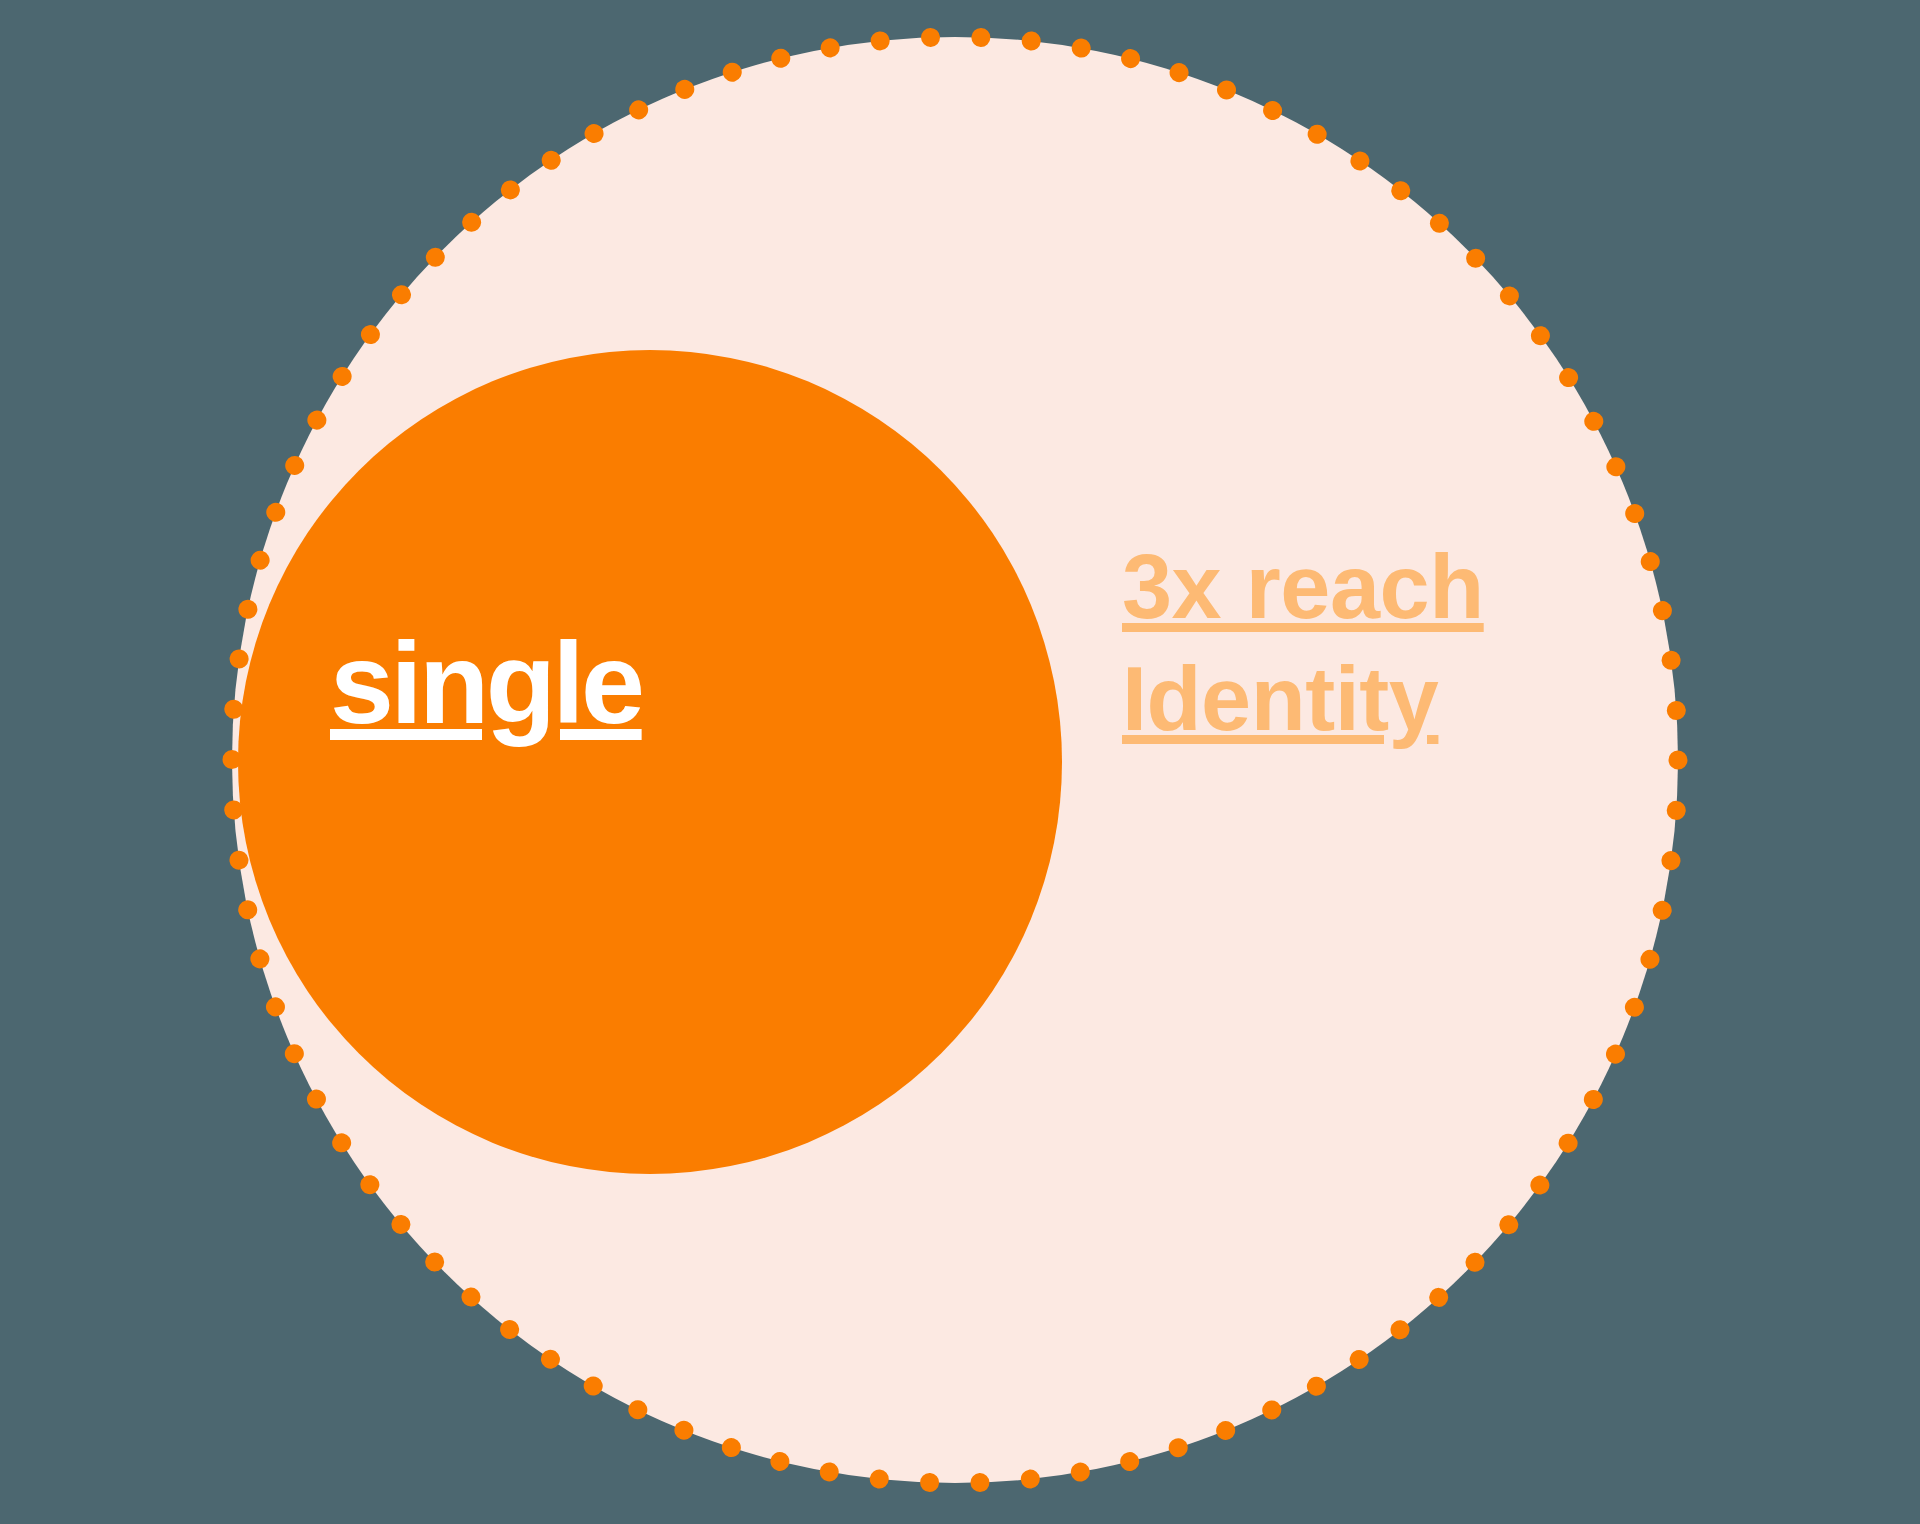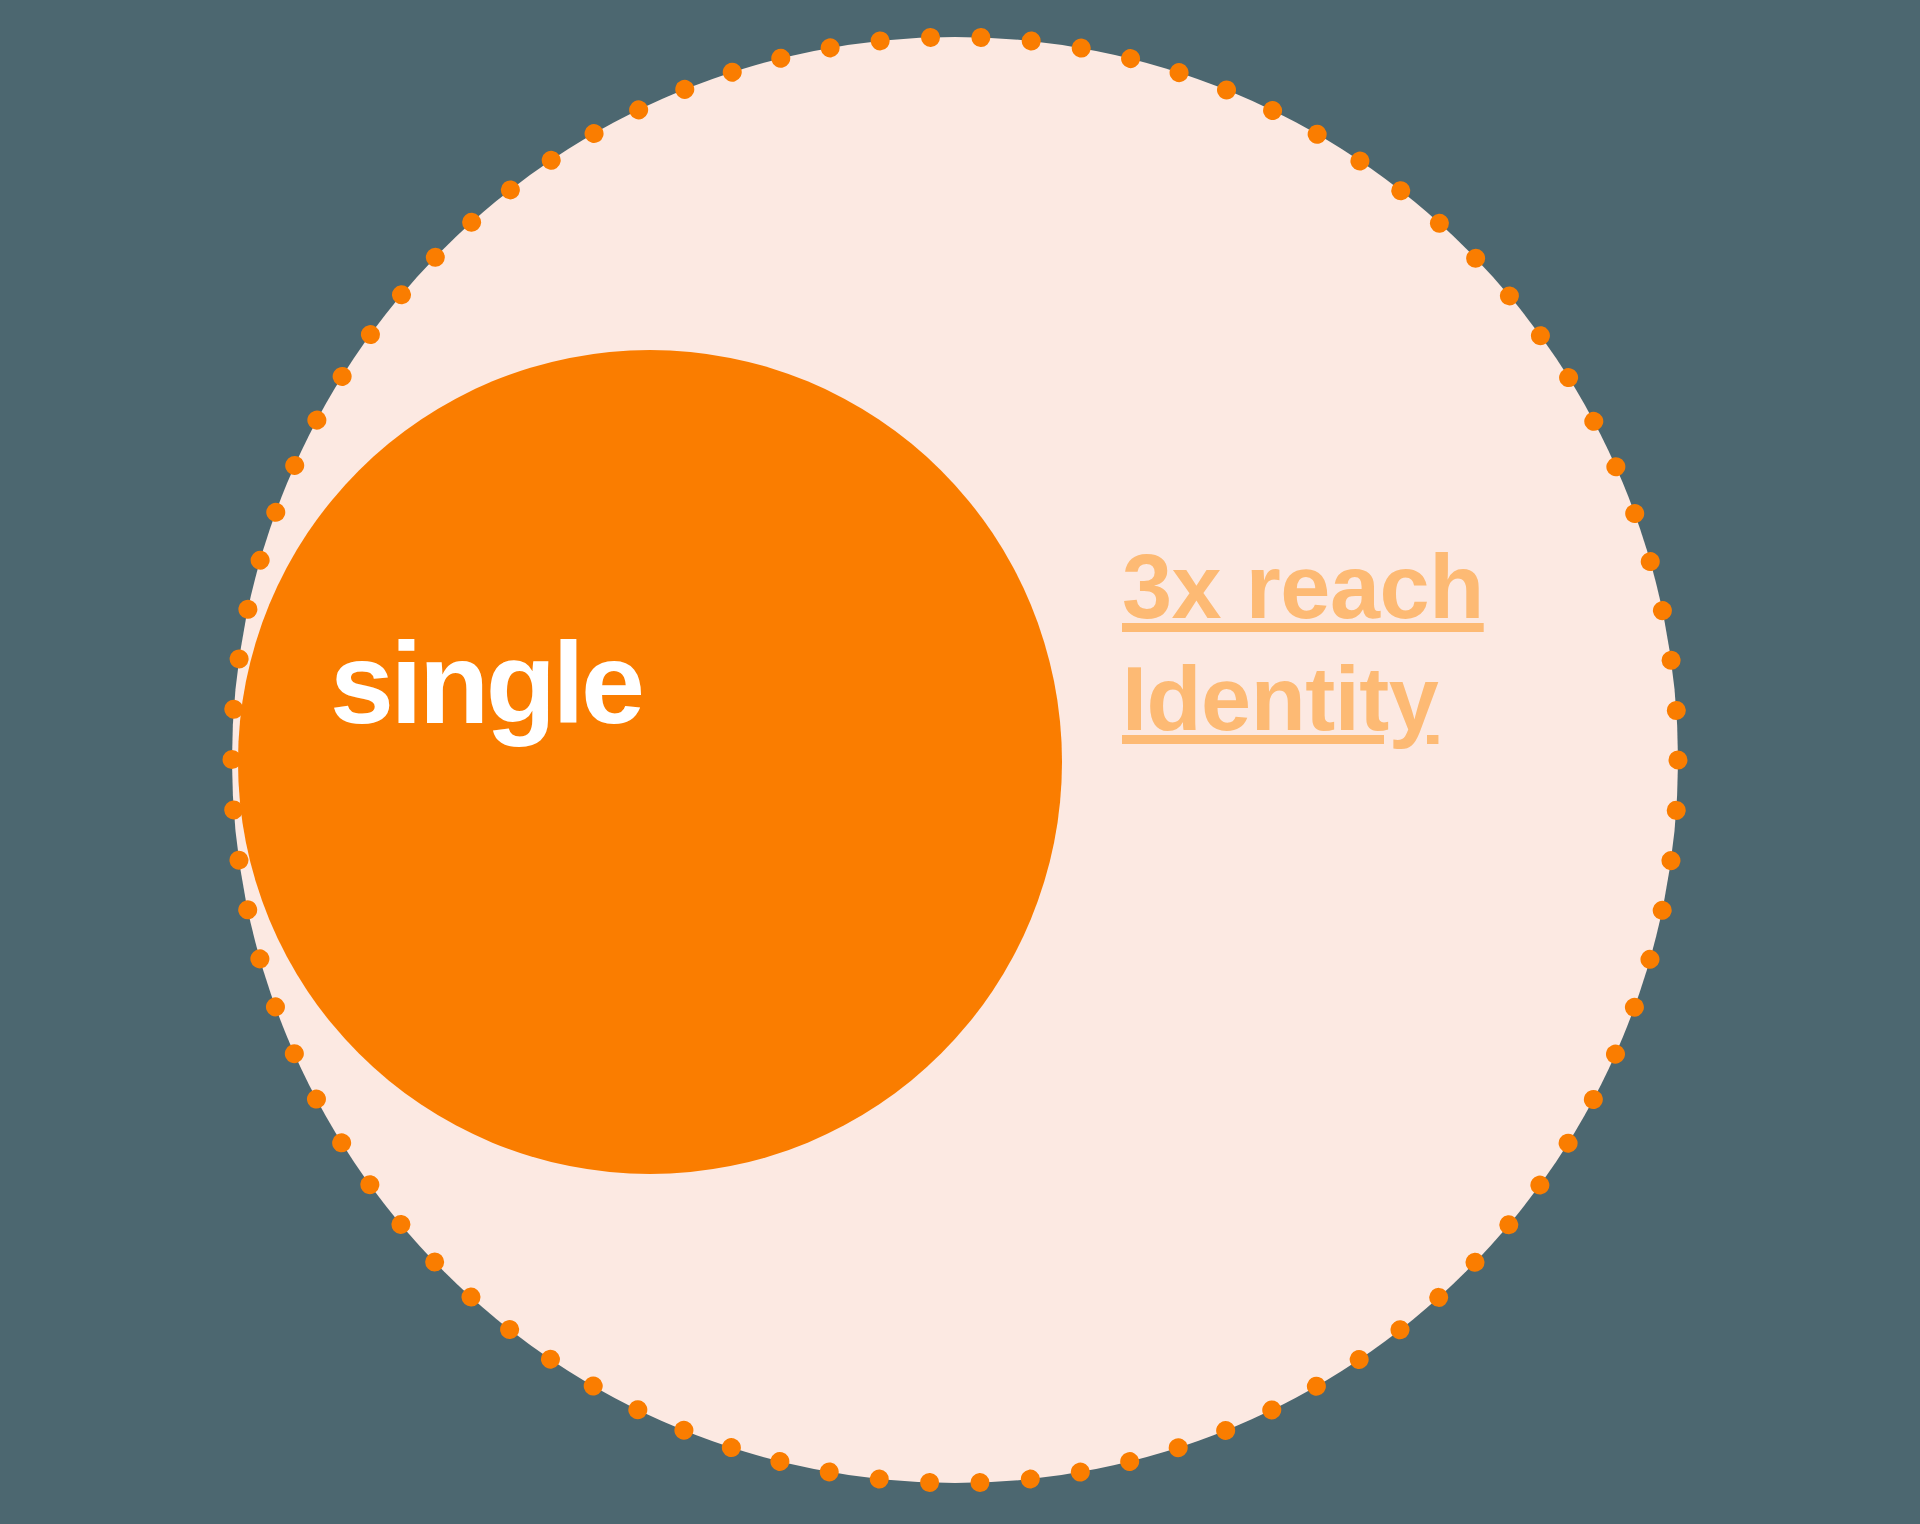--- a/index.html
+++ b/index.html
@@ -29,20 +29,21 @@
     position: absolute;
     font-weight: bold;
     white-space: nowrap;
   }
   .inner-label {
     left: 330px;
     top: 629px;
     font-size: 115px;
     line-height: 109px;
     letter-spacing: -0.03em;
+    text-decoration: underline;
   }
   .outer-label {
     left: 1122px;
     top: 531px;
     font-size: 90px;
     line-height: 112px;
     letter-spacing: -0.005em;
   }
 </style>
 </head>

